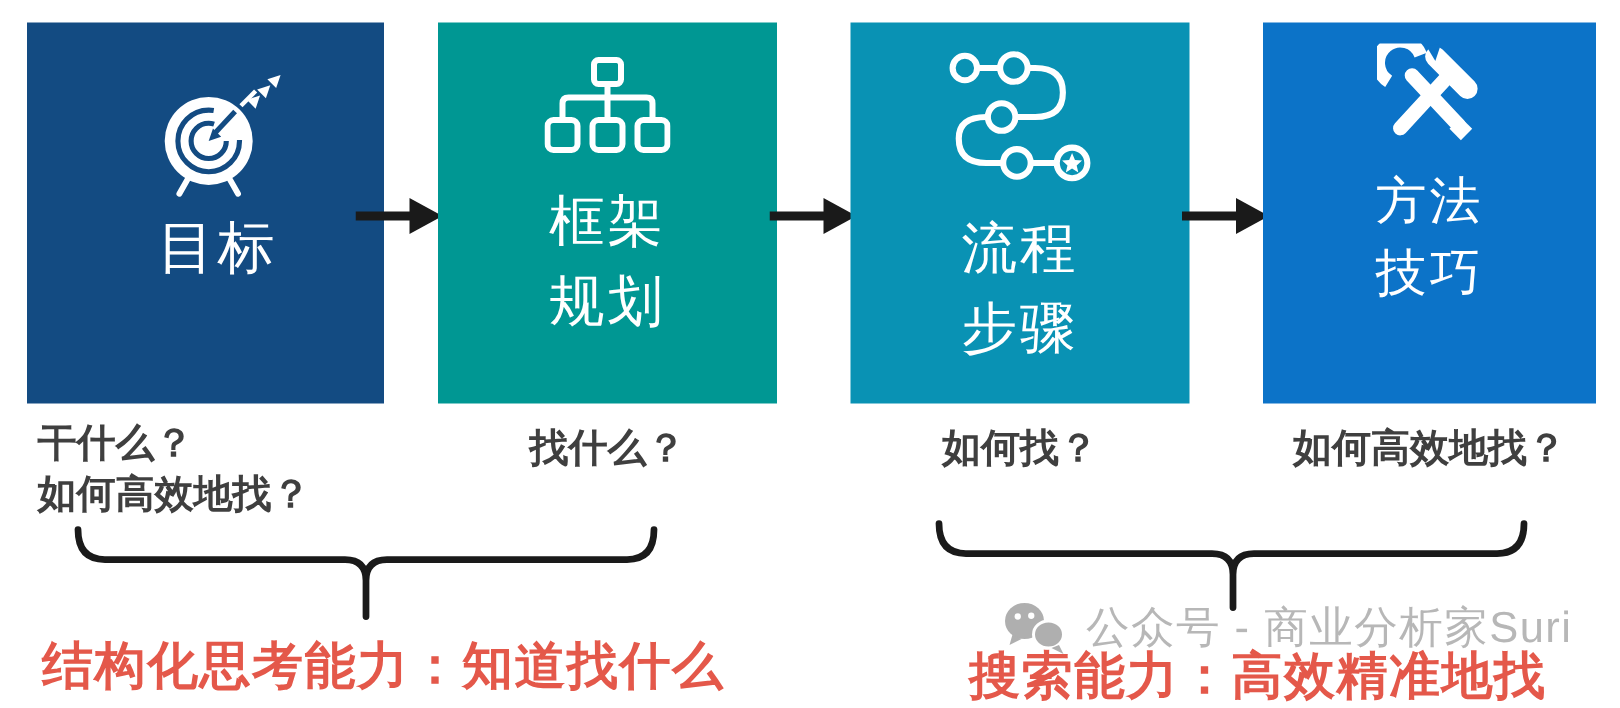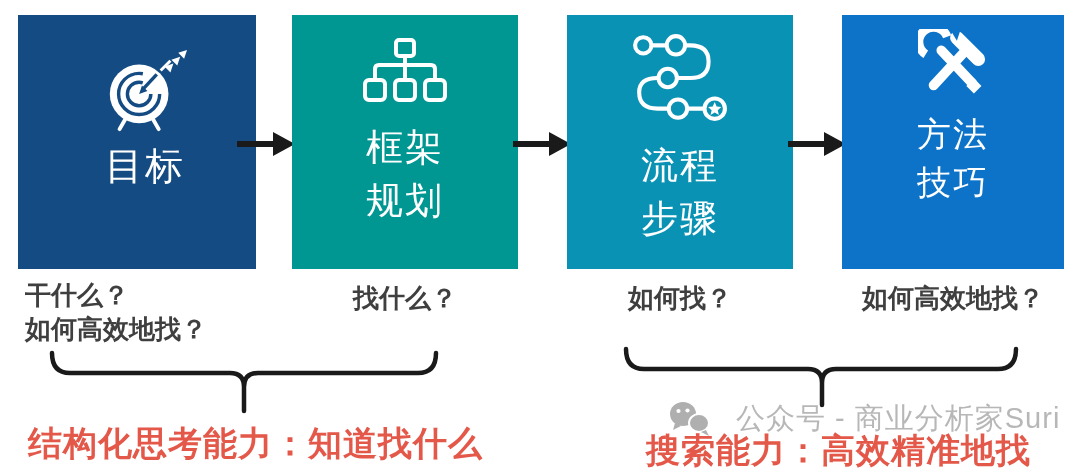--- a/index.html
+++ b/index.html
@@ -15,21 +15,21 @@
   .q-label{
     position:absolute;font-size:26px;font-weight:700;color:#3F3F3F;line-height:34px;
   }
   .q-center{text-align:center;}
   .brace{position:absolute;}
   .group-label{
     position:absolute;font-size:34px;font-weight:700;color:#E4584A;letter-spacing:1px;white-space:nowrap;
   }
   .arrow{position:absolute;top:129px;}
   .watermark{
-    position:absolute;left:668px;top:399px;display:flex;align-items:center;gap:22px;
+    position:absolute;left:668px;top:399px;display:flex;align-items:center;gap:10px;
     z-index:5;opacity:0.82;
   }
   .watermark-text{font-size:29px;color:#A8A8A8;letter-spacing:1px;white-space:nowrap;}
 </style>
 </head>
 <body>
 
 <div class="canvas">
 
   <div class="step-box" style="left: 18px; width: 222px; background-color: rgb(19, 75, 130); padding-left: 16px;">

